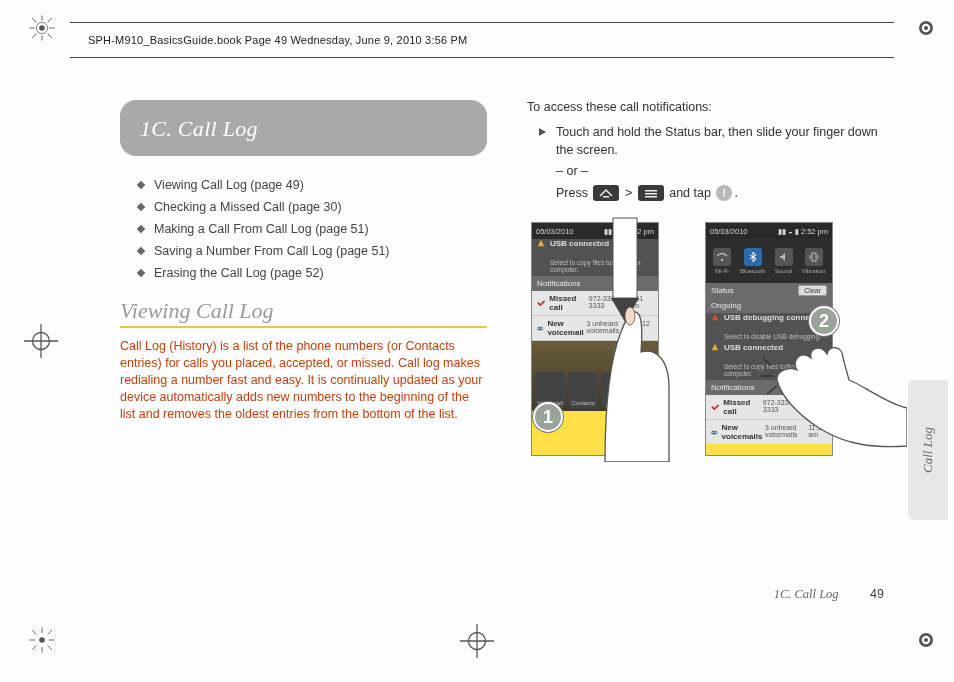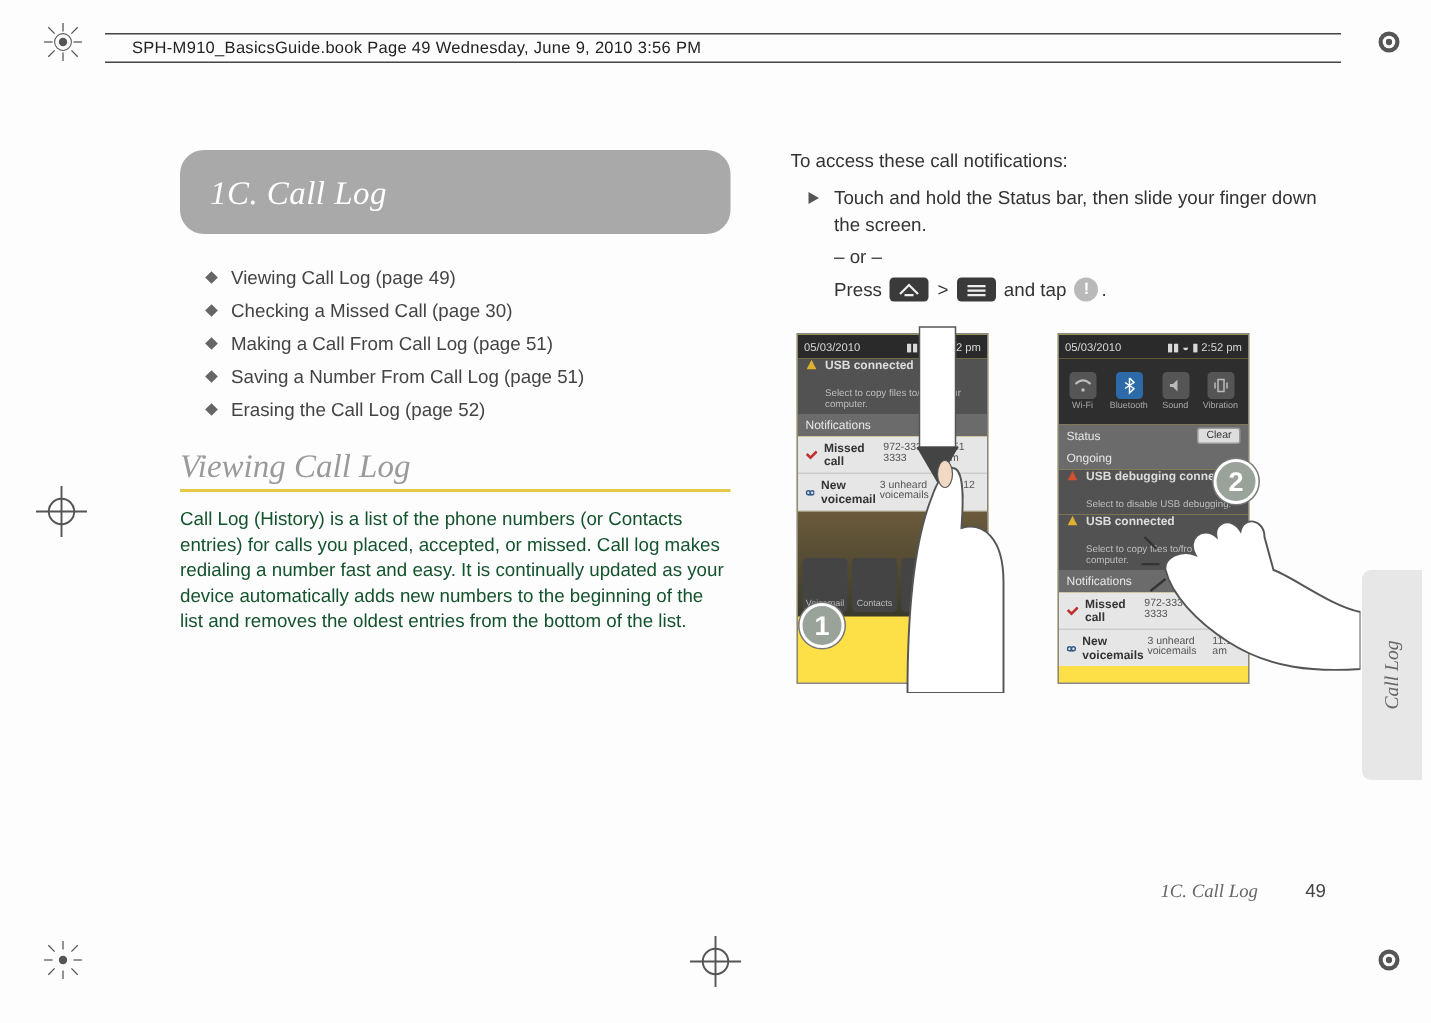--- a/index.html
+++ b/index.html
@@ -28,21 +28,21 @@
   .cross line { stroke: #555; stroke-width: 1.5; }
   .cross.left { left: 24px; top: 50%; transform: translateY(-50%); }
   .cross.bottom { bottom: 24px; left: 50%; transform: translateX(-50%); }
 
   
   .hdrbar {
     position: absolute;
     top: 22px;
     left: 70px;
     right: 60px;
-    height: 20px;
+    height: 36px;
     border-top: 0.8px solid #444;
     border-bottom: 0.8px solid #444;
     display: flex;
     align-items: center;
     padding-left: 18px;
   }
   .hdrbar span {
     font-size: 11px;
     color: #222;
     letter-spacing: 0.2px;
@@ -102,21 +102,21 @@
     font-style: italic;
     font-size: 22px;
     color: #9a9a9a;
     margin-top: 10px;
     padding-bottom: 2px;
     border-bottom: 2px solid #e6c84c;
   }
 
   .body-text {
     font-size: 12.5px;
-    color: #14532d;
+    color: #c2410c;
     line-height: 1.35;
     margin-top: 10px;
   }
 
   
   .rc-title {
     font-size: 12.5px;
     color: #333;
     margin-bottom: 10px;
   }

